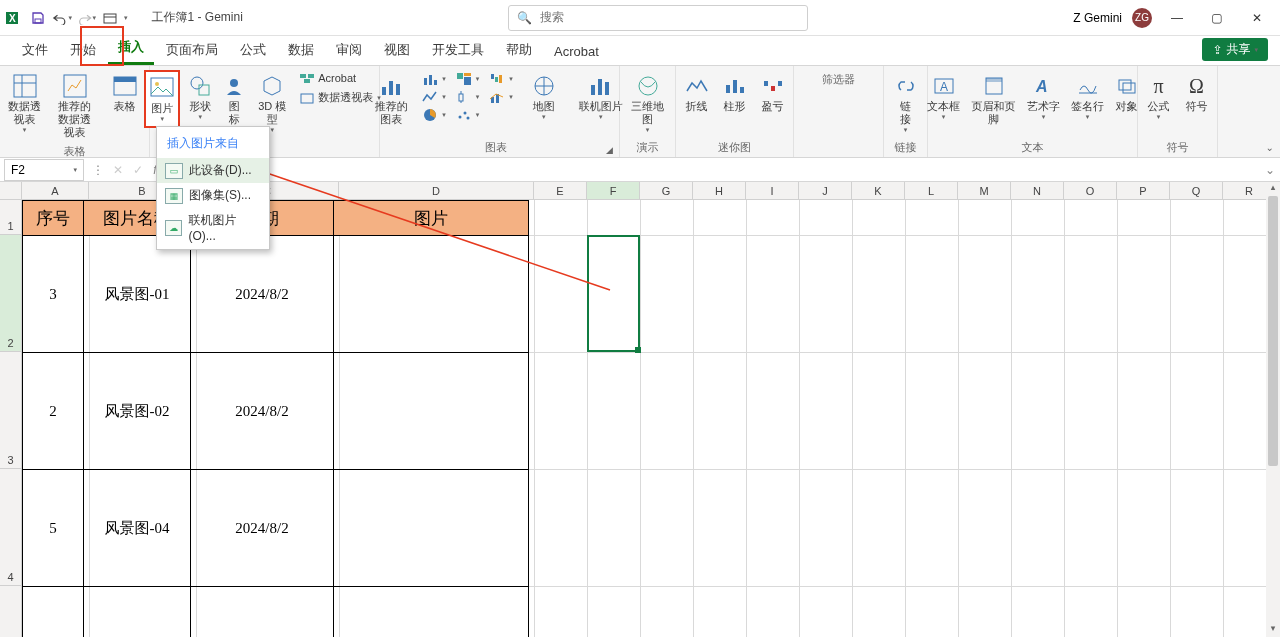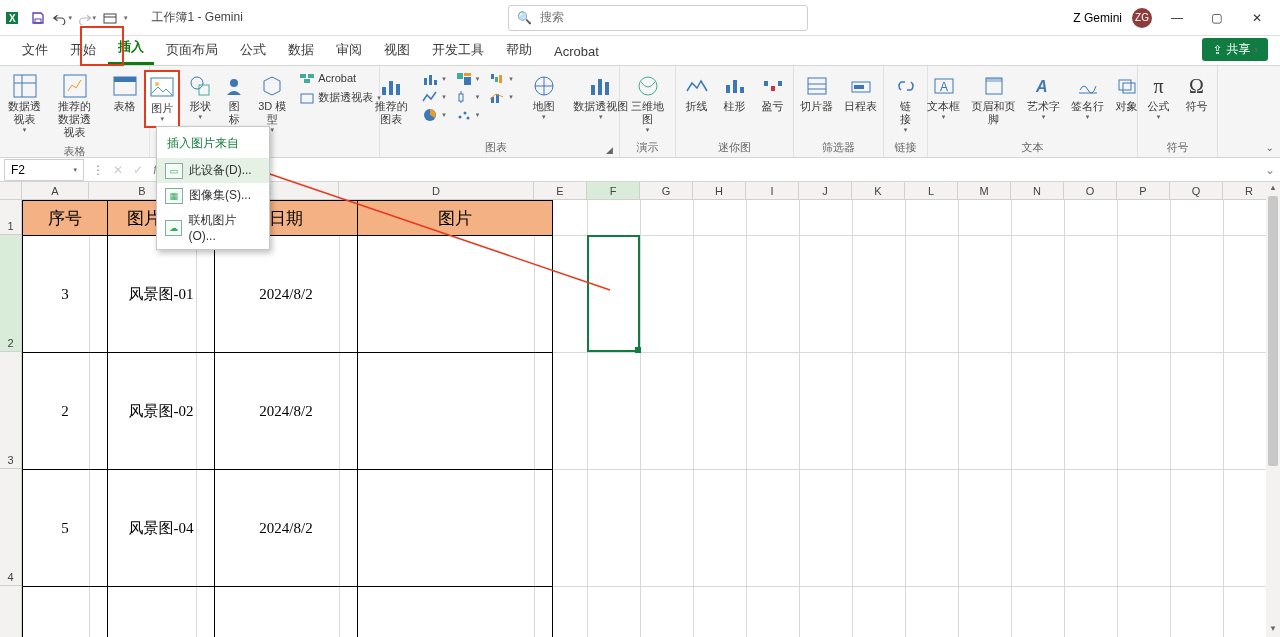--- a/index.html
+++ b/index.html
@@ -35,21 +35,21 @@
 .sm-btn { display:flex; align-items:center; gap:4px; font-size:11px; color:#3a3a3a; padding:2px 4px; white-space:nowrap; }
 .vstack { display:flex; flex-direction:column; gap:2px; }
 .pic-btn { border:1px solid #b4b4b4; background:#fff; position:relative; }
 .pic-btn.active { border:2px solid #e63a1f; }
 .caret { font-size:7px; color:#666; }
 .collapse-ribbon { position:absolute; right:6px; bottom:4px; font-size:10px; color:#666; }
 .launcher { font-size:9px; color:#666; align-self:flex-end; cursor:pointer; }
 
 
 .pic-menu { position:absolute; top:60px; left:156px; width:114px; background:#fff; border:1px solid #c8c8c8; box-shadow:2px 3px 6px rgba(0,0,0,0.25); z-index:100; padding-bottom:2px; }
-.pic-menu .hdr { font-size:12px; color:#15803d; padding:8px 10px 6px; }
+.pic-menu .hdr { font-size:12px; color:#3b82f6; padding:8px 10px 6px; }
 .pic-menu .item { display:flex; align-items:center; gap:6px; padding:4px 8px; font-size:12px; color:#333; }
 .pic-menu .item.hover { background:#e6f1e6; }
 .pic-menu .mic { width:18px; height:16px; border:1px solid #8aa; display:flex; align-items:center; justify-content:center; font-size:9px; color:#3a6; background:#f4faf4; }
 
 
 svg.arrow { position:absolute; top:0; left:0; pointer-events:none; z-index:90; }
 
 
 .fbar { height:24px; display:flex; align-items:center; border-bottom:1px solid #d6d6d6; font-size:12px; }
 .name-box { width:80px; height:22px; border:1px solid #cfcfcf; margin:0 4px; padding:0 6px; display:flex; align-items:center; }
@@ -349,21 +349,21 @@
           <span class="caret">▾</span>
         </div>
       <div class="big-btn" style="width:60px">
           <div class="ic-lg">
             <svg width="24" height="22">
               <rect x="2" y="10" width="4" height="10" fill="#3c78b5"></rect>
               <rect x="9" y="4" width="4" height="16" fill="#3c78b5"></rect>
               <rect x="16" y="7" width="4" height="13" fill="#3c78b5"></rect>
             </svg>
           </div>
-          <span>数据透视图</span>
+          <span>联机图片</span>
           <span class="caret">▾</span>
         </div>
     </div>
     <div style="display:flex;width:100%;align-items:flex-end">
         <div class="group-label" style="flex:1;text-align:center">图表</div>
         <span class="launcher">◢</span>
       </div>
   </div>
 
   <div class="group" style="width:56px">
@@ -411,41 +411,20 @@
               <rect x="16" y="4" width="4" height="5" fill="#3c78b5"></rect>
             </svg>
           </div>
           <span>盈亏</span>
         </div>
     </div>
     <div class="group-label">迷你图</div>
   </div>
 
   <div class="group" style="width:90px">
-    <div class="group-body">
-      <div class="big-btn" style="width:40px">
-          <div class="ic-lg">
-            <svg width="22" height="20">
-              <rect x="2" y="2" width="18" height="16" fill="none" stroke="#3c78b5"></rect>
-              <line x1="2" y1="8" x2="20" y2="8" stroke="#3c78b5"></line>
-              <line x1="2" y1="13" x2="20" y2="13" stroke="#3c78b5"></line>
-            </svg>
-          </div>
-          <span>切片器</span>
-        </div>
-      <div class="big-btn" style="width:40px">
-          <div class="ic-lg">
-            <svg width="22" height="20">
-              <rect x="2" y="6" width="18" height="10" fill="none" stroke="#3c78b5"></rect>
-              <rect x="4" y="9" width="10" height="4" fill="#3c78b5"></rect>
-            </svg>
-          </div>
-          <span>日程表</span>
-        </div>
-    </div>
     <div class="group-label">筛选器</div>
   </div>
 
   <div class="group" style="width:44px">
     <div class="group-body">
         <div class="big-btn" style="width:34px">
           <div class="ic-lg">
             <svg width="22" height="20">
               <path d="M6 14 a5 5 0 0 1 0-8 h4 M16 6 a5 5 0 0 1 0 8 h-4" fill="none" stroke="#3c78b5" stroke-width="1.5"></path>
             </svg>
@@ -621,21 +600,21 @@
         <div class="gridline-v" style="left:1148px"></div>
         <div class="gridline-v" style="left:1201px"></div>
       <div class="gridline-h" style="top:35px"></div>
         <div class="gridline-h" style="top:152px"></div>
         <div class="gridline-h" style="top:269px"></div>
         <div class="gridline-h" style="top:386px"></div>
 
       <table class="tbl" style="border-collapse:collapse">
         <tbody>
             <tr style="height:35px">
-          <th style="width:85px">序号</th>
+          <th style="width:61px">序号</th>
           <th style="width:107px">图片名称</th>
           <th style="width:143px">日期</th>
           <th style="width:195px">图片</th>
         </tr>
         <tr style="height:117px">
           <td>3</td>
               <td>风景图-01</td>
               <td>2024/8/2</td>
               <td></td>
         </tr>

